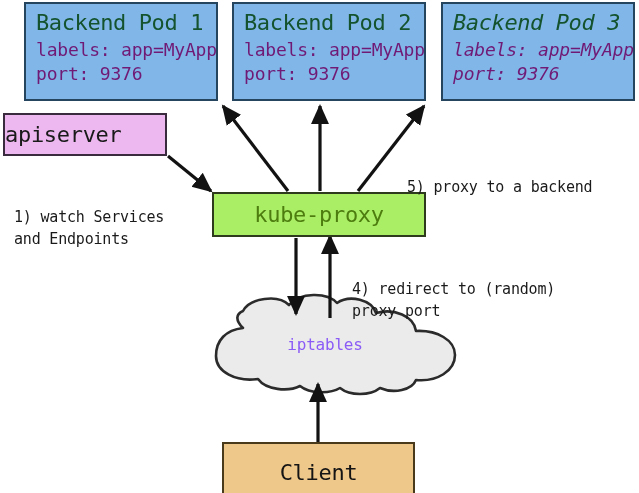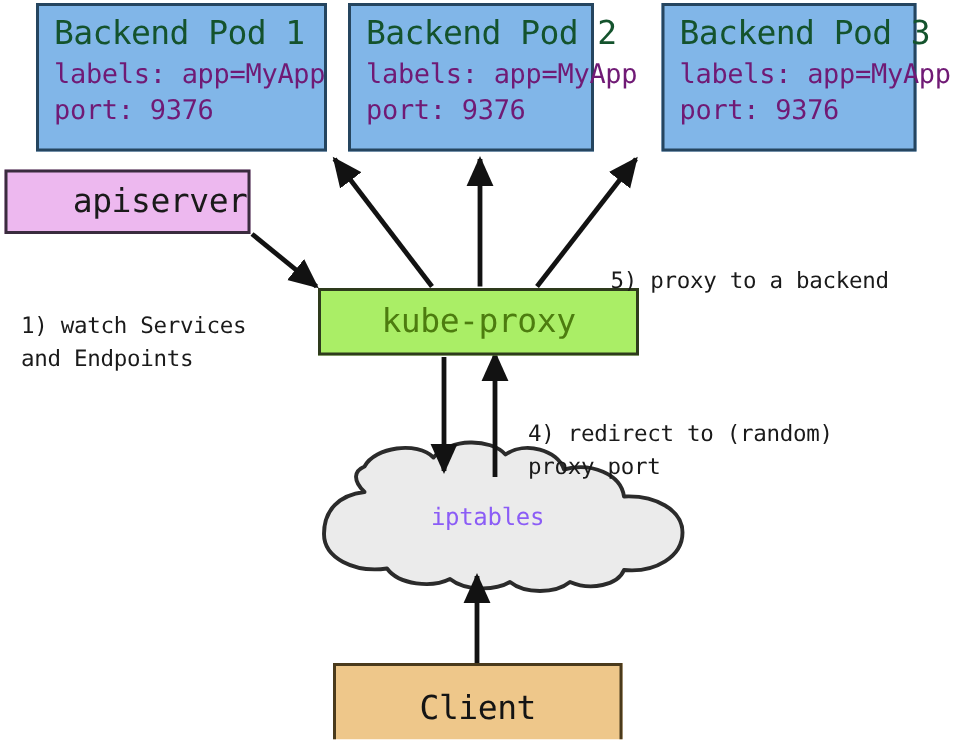--- a/index.html
+++ b/index.html
@@ -37,28 +37,28 @@
     letter-spacing: -0.4px;
   }
   .pod-line {
     font-size: 18px;
     color: #701a75;
     line-height: 24px;
     white-space: nowrap;
     letter-spacing: -0.2px;
   }
   #pod-1 { left: 24px;  top: 2px; width: 194px; height: 99px; }
-  #pod-2 { left: 232px; top: 2px; width: 164px; height: 99px; }
-  #pod-3 { left: 441px; top: 2px; width: 170px; height: 99px; }
+  #pod-2 { left: 232px; top: 2px; width: 194px; height: 99px; }
+  #pod-3 { left: 441px; top: 2px; width: 194px; height: 99px; font-style: italic; }
 
   #apiserver-node {
     left: 3px; top: 113px; width: 164px; height: 43px;
     background: #edb8ef;
     border-color: #3a2c3e;
-    align-items: flex-end;
+    align-items: flex-start;
     justify-content: center;
   }
   #apiserver-node .node-label {
     font-size: 22px;
     color: #1a1a1a;
     letter-spacing: -0.3px;
   }
 
   #kubeproxy-node {
     left: 212px; top: 192px; width: 214px; height: 45px;

